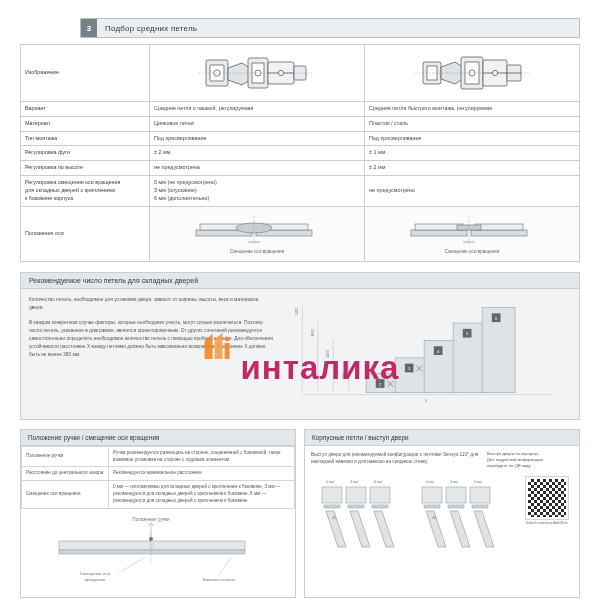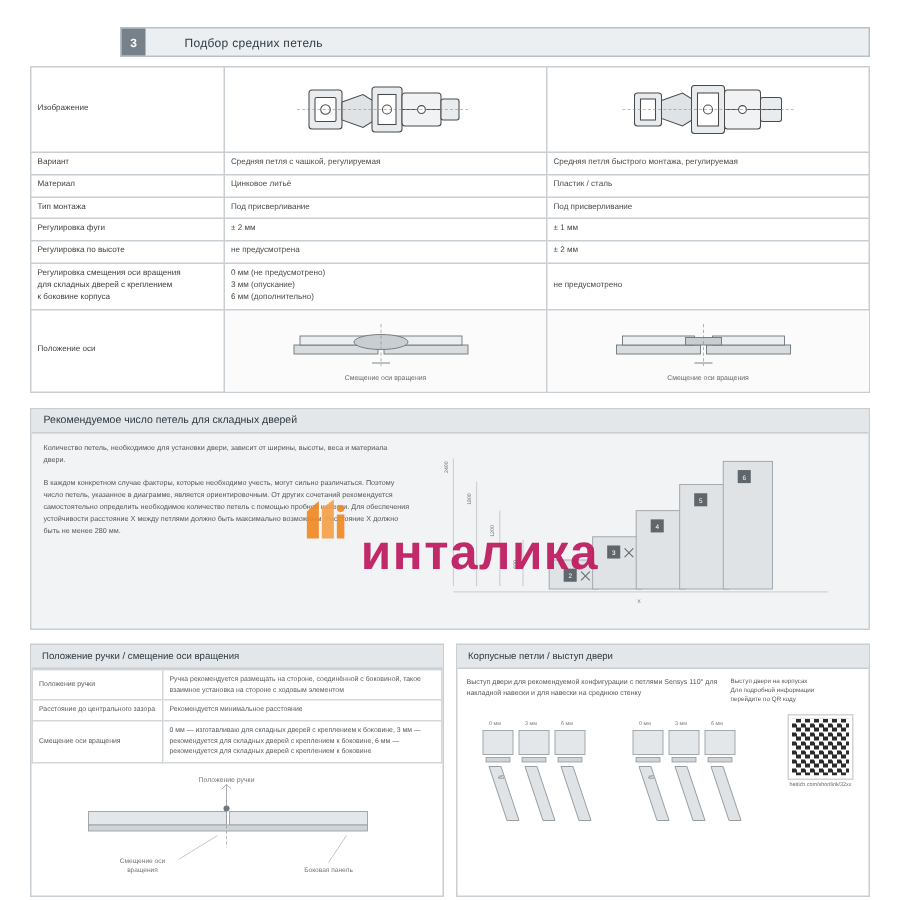--- a/index.html
+++ b/index.html
@@ -30,21 +30,21 @@
     background:#77818a;
     color:#fff;
     font-size:8px;
     display:flex;align-items:center;justify-content:center;
     font-weight:bold;
   }
   .sec-title{
     flex:1;
     font-size:8px;
     display:flex;align-items:center;
-    padding-left:26px;
+    padding-left:8px;
     color:#2f3a42;
     letter-spacing:.2px;
   }
 
   
   table.spec{
     width:100%;
     border-collapse:collapse;
     margin-top:6px;
     table-layout:fixed;

